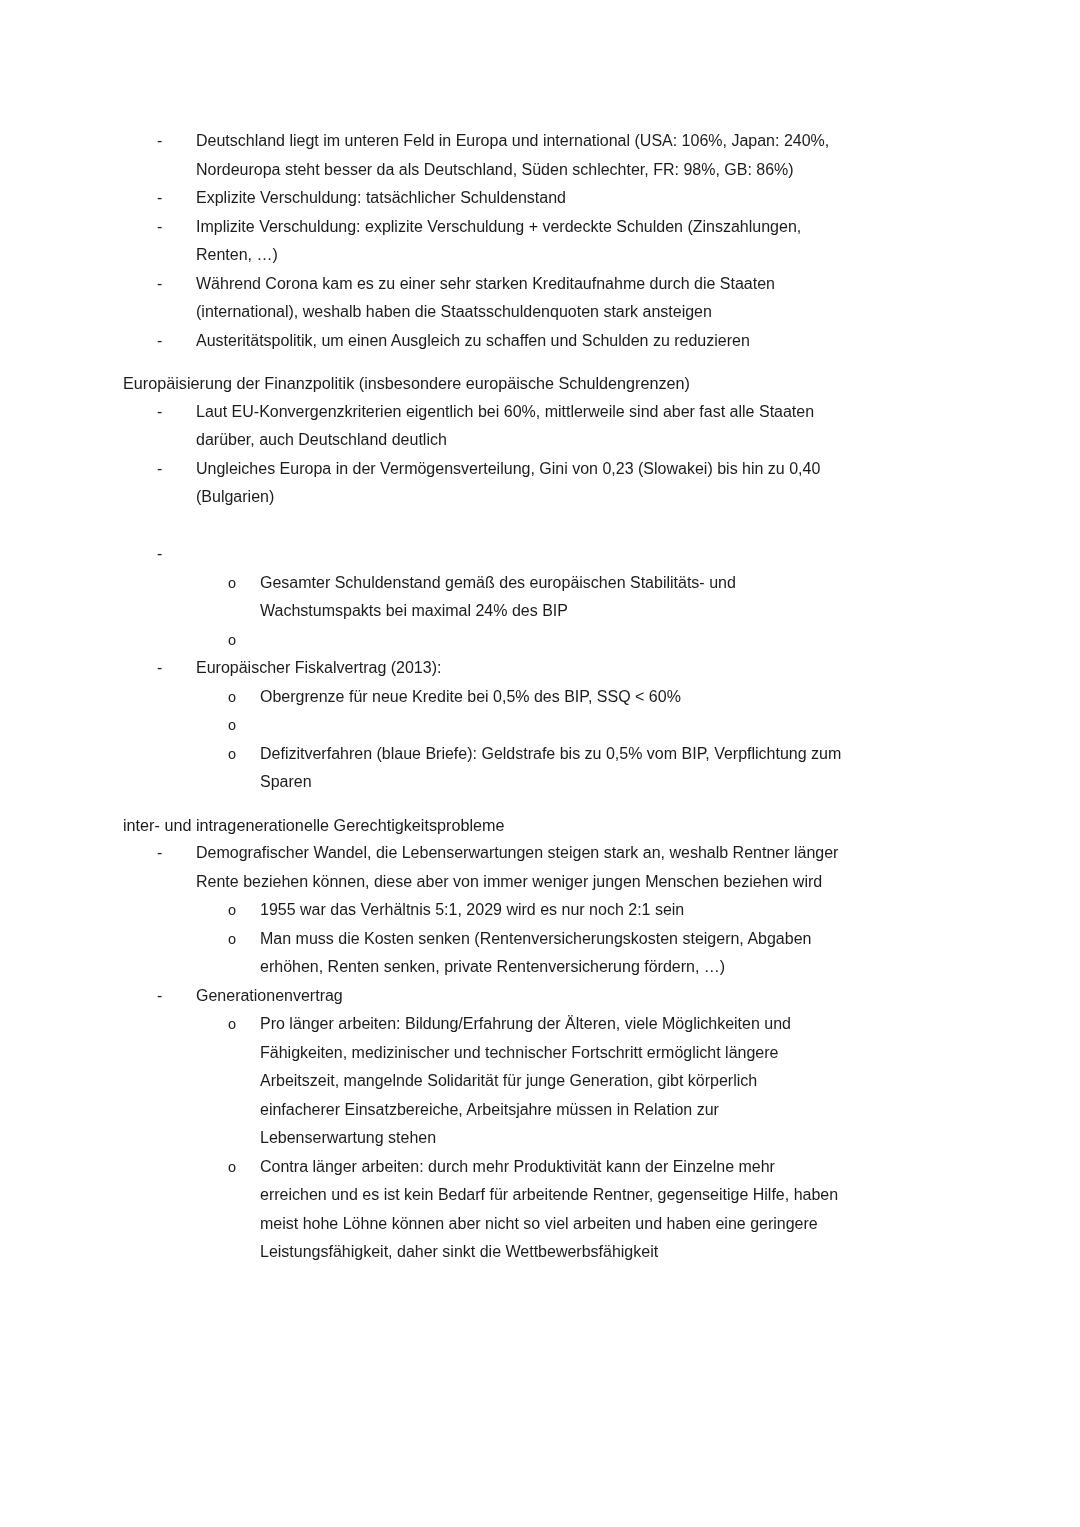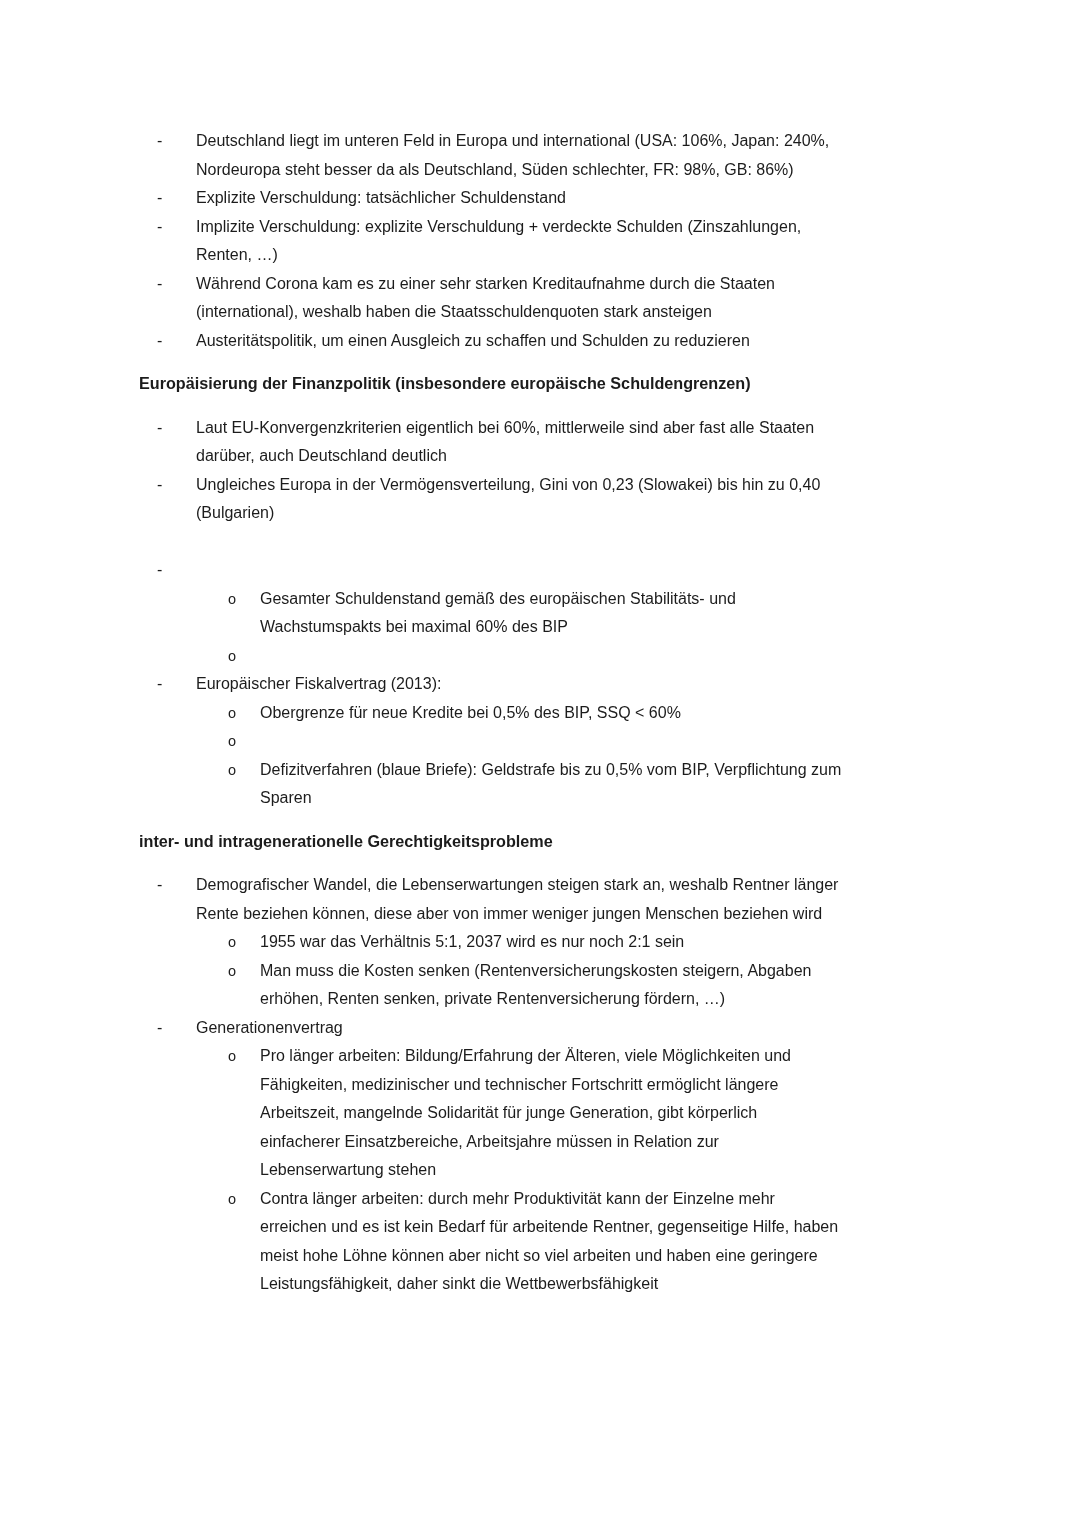--- a/index.html
+++ b/index.html
@@ -15,23 +15,23 @@
     background: #ffffff;
     padding: 127px 100px 40px 123px;
     overflow: hidden;
     font-family: "Liberation Sans", sans-serif;
     color: #1c1c1c;
   }
   .section { margin: 0; }
   .heading {
     font-size: 16.2px;
     line-height: 28.5px;
-    font-weight: 700;
+    font-weight: 400;
     white-space: pre;
-    margin: 16px;
+    margin: 0;
   }
   .section + .section .heading { margin-top: 14px; }
   .li {
     display: flex;
     align-items: flex-start;
     font-size: 16px;
     line-height: 28.5px;
   }
   .li .marker {
     flex: 0 0 auto;
@@ -86,21 +86,21 @@
           <span class="marker">-</span>
           <span class="text">Ungleiches Europa in der Vermögensverteilung, Gini von 0,23 (Slowakei) bis hin zu 0,40
 (Bulgarien)</span>
         </div>
         <div class="li lvl1 gap-before">
           <span class="marker">-</span>
         </div>
         <div class="li lvl2">
           <span class="marker">o</span>
           <span class="text">Gesamter Schuldenstand gemäß des europäischen Stabilitäts- und
-Wachstumspakts bei maximal 60% des BIP</span>
+Wachstumspakts bei maximal 24% des BIP</span>
         </div>
         <div class="li lvl2">
           <span class="marker">o</span>
         </div>
         <div class="li lvl1">
           <span class="marker">-</span>
           <span class="text">Europäischer Fiskalvertrag (2013):</span>
         </div>
         <div class="li lvl2">
           <span class="marker">o</span>
@@ -117,21 +117,21 @@
       </div>
       <div class="section">
         <div class="heading">inter- und intragenerationelle Gerechtigkeitsprobleme</div>
         <div class="li lvl1">
           <span class="marker">-</span>
           <span class="text">Demografischer Wandel, die Lebenserwartungen steigen stark an, weshalb Rentner länger
 Rente beziehen können, diese aber von immer weniger jungen Menschen beziehen wird</span>
         </div>
         <div class="li lvl2">
           <span class="marker">o</span>
-          <span class="text">1955 war das Verhältnis 5:1, 2037 wird es nur noch 2:1 sein</span>
+          <span class="text">1955 war das Verhältnis 5:1, 2029 wird es nur noch 2:1 sein</span>
         </div>
         <div class="li lvl2">
           <span class="marker">o</span>
           <span class="text">Man muss die Kosten senken (Rentenversicherungskosten steigern, Abgaben
 erhöhen, Renten senken, private Rentenversicherung fördern, …)</span>
         </div>
         <div class="li lvl1">
           <span class="marker">-</span>
           <span class="text">Generationenvertrag</span>
         </div>

